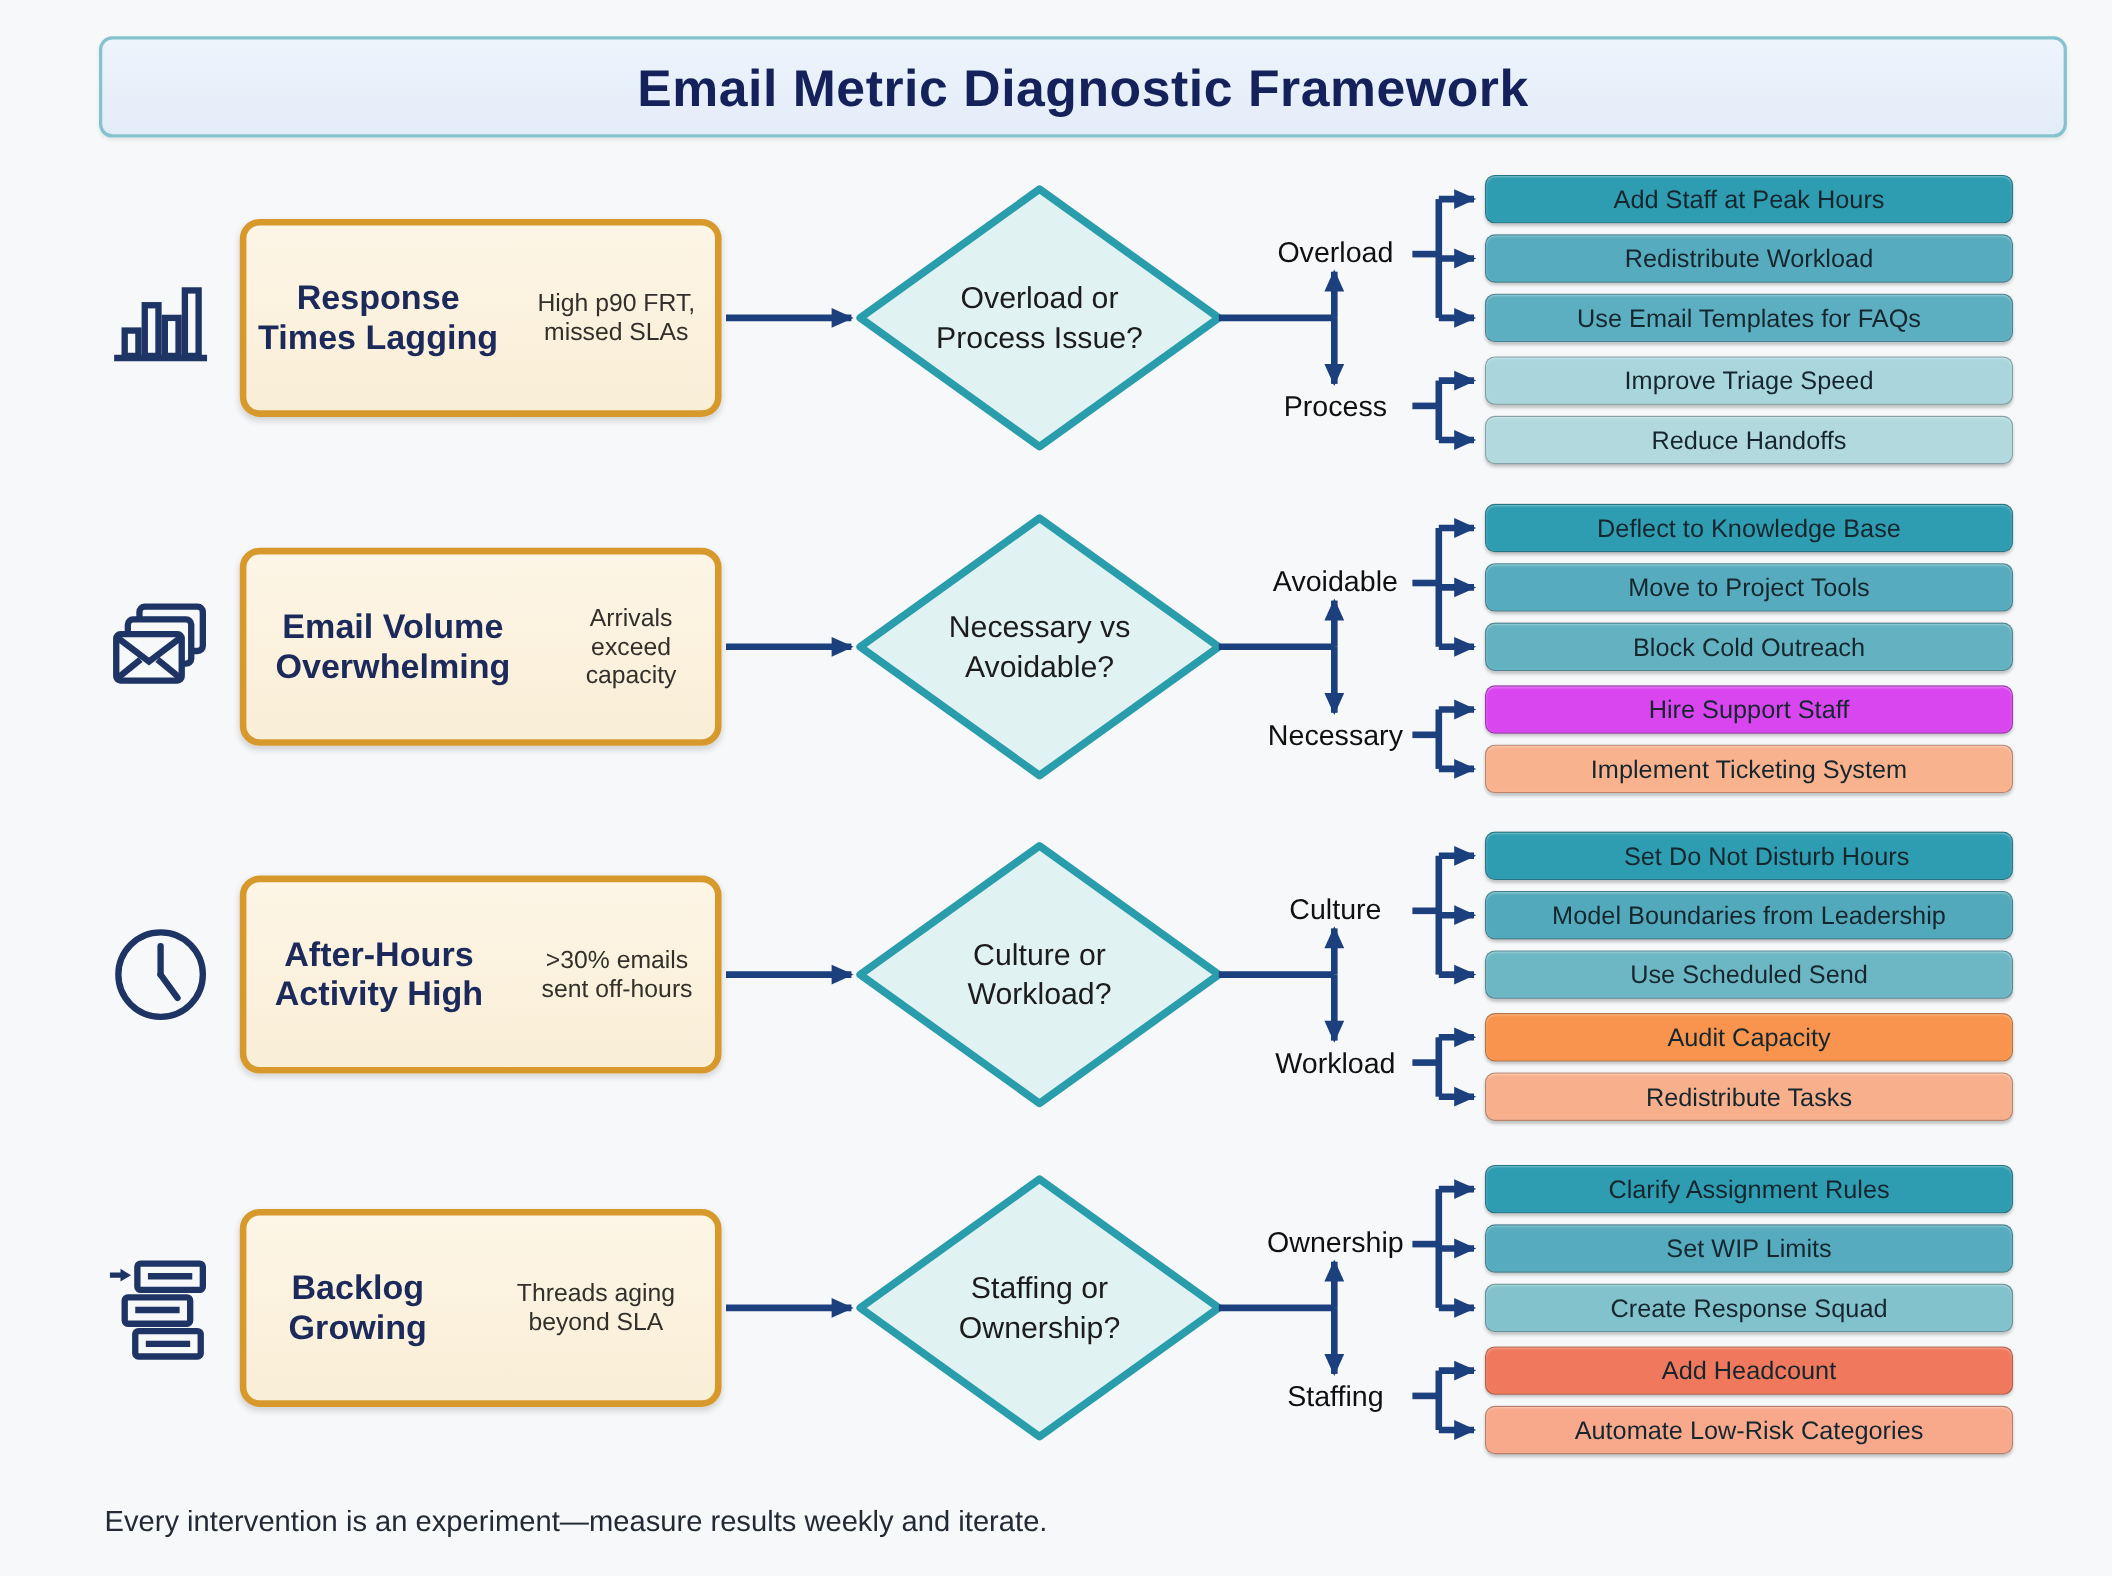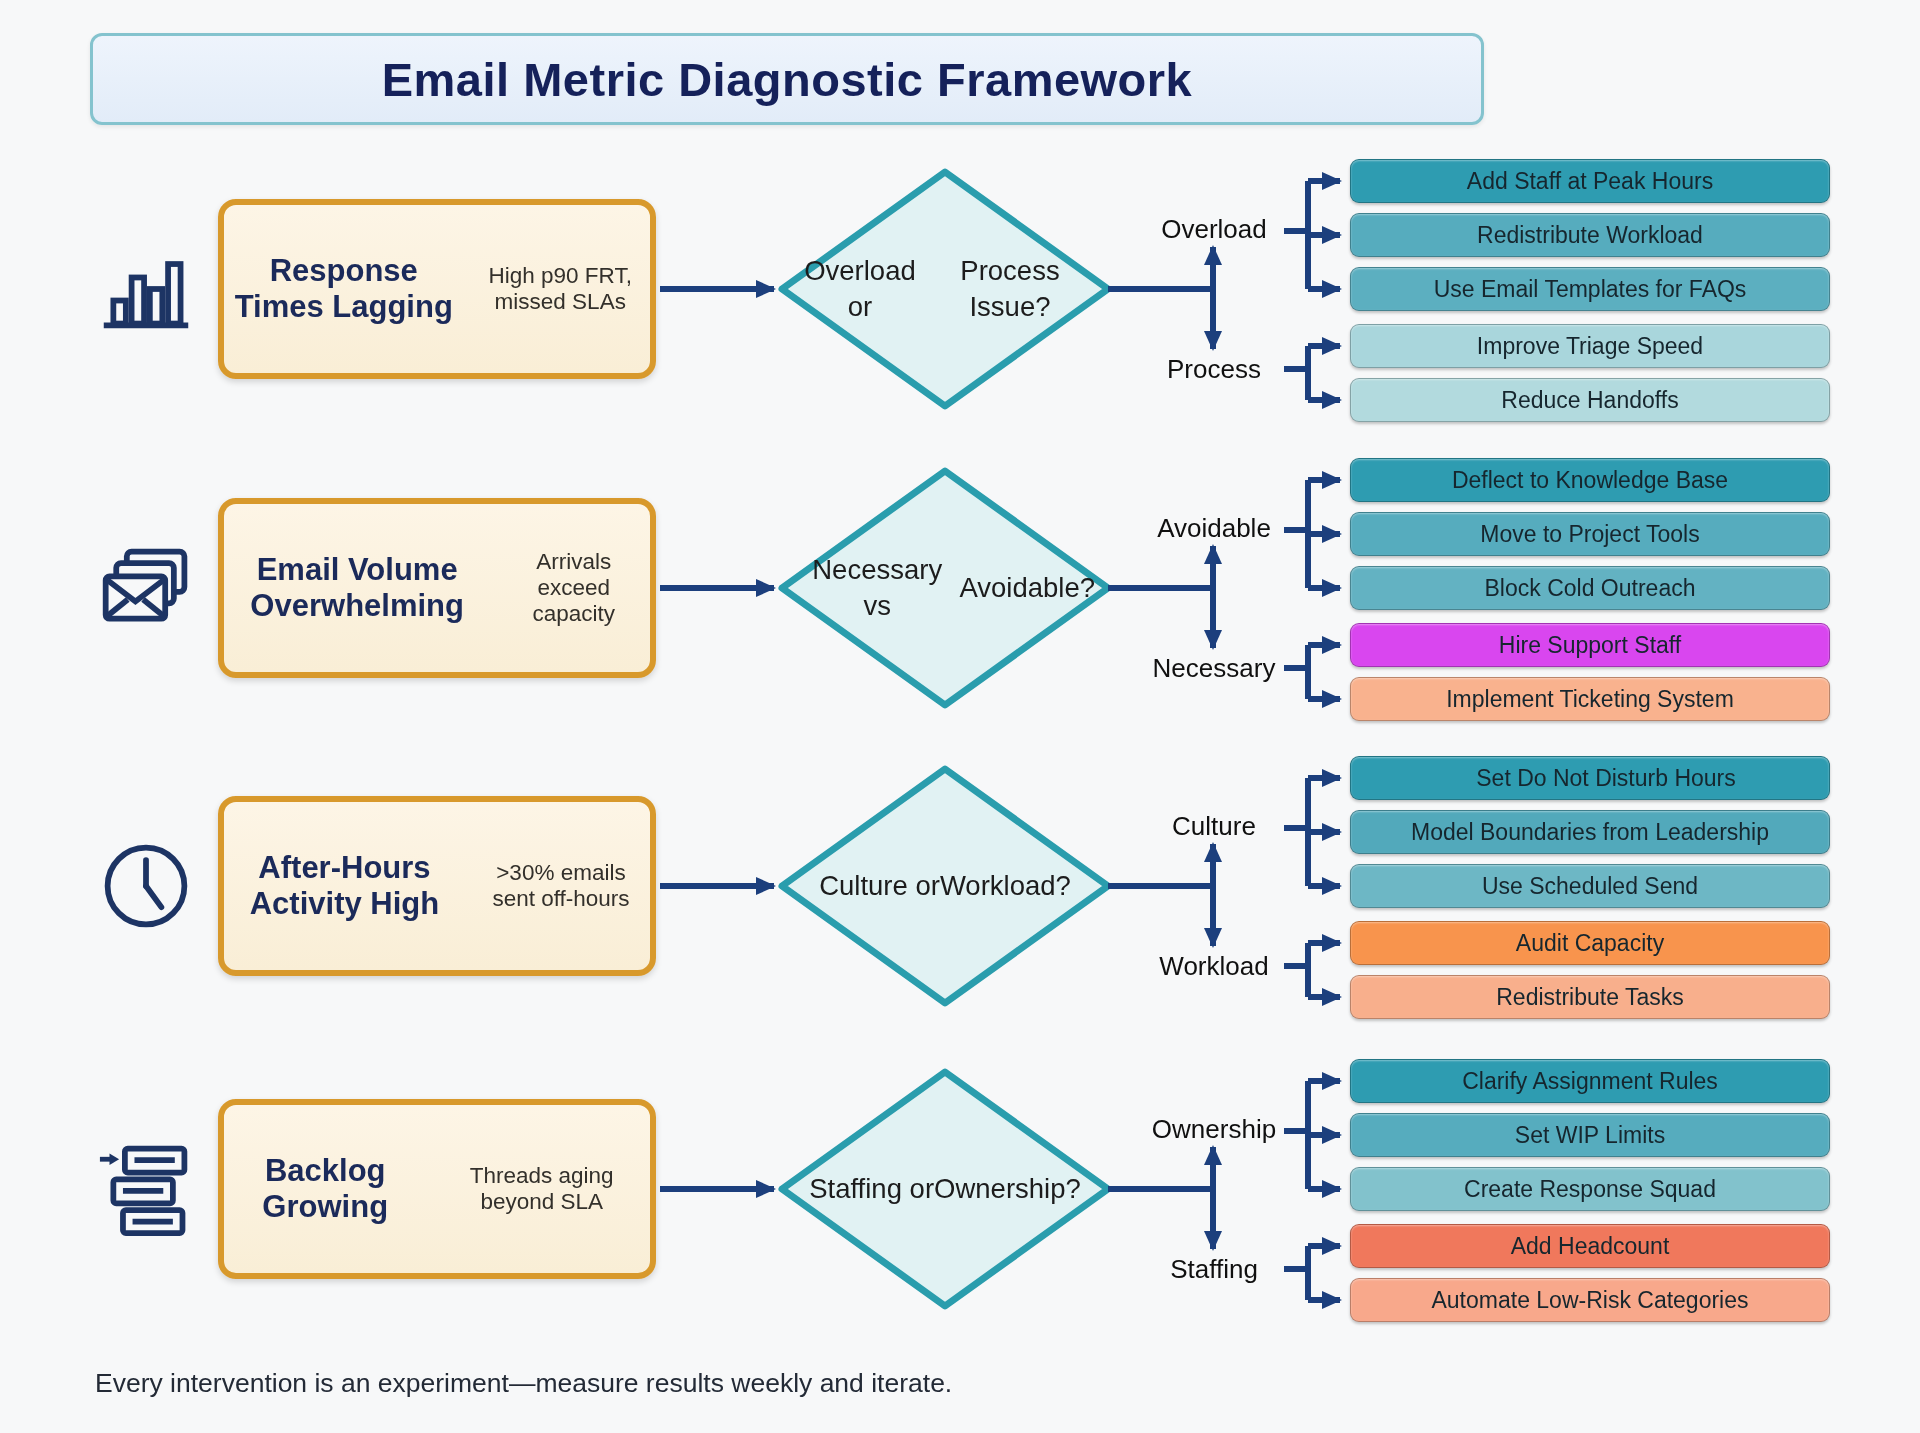--- a/index.html
+++ b/index.html
@@ -1,34 +1,34 @@
 <!DOCTYPE html>
 <html><head>
 <meta charset="utf-8">
 <style>
   html,body{margin:0;padding:0;background:#eceef0;}
   #page{position:relative;width:1920px;height:1433px;background:#f7f8f9;
         font-family:"Liberation Sans","DejaVu Sans",sans-serif;overflow:hidden;}
   #connector-layer{position:absolute;left:0;top:0;z-index:1;}
-  #title-box{position:absolute;left:90px;top:33px;width:1394px;height:92px;box-sizing:border-box;
+  #title-box{position:absolute;left:90px;top:33px;width:1789px;height:92px;box-sizing:border-box;
         background:linear-gradient(180deg,#eef4fc,#e2ecf8);
         border:3px solid #84c3ce;border-radius:12px;
         display:flex;align-items:center;justify-content:center;z-index:2;
         box-shadow:0 2px 4px rgba(0,0,0,.08);}
   #title-box h1{margin:0;font-size:47px;font-weight:bold;color:#15215a;letter-spacing:.5px;}
   .icon-wrap{position:absolute;width:96px;height:96px;display:flex;align-items:center;justify-content:center;z-index:2;}
   .problem-box{position:absolute;left:218px;width:438px;height:180px;box-sizing:border-box;
         background:linear-gradient(180deg,#fdf5e6,#f9eed6);
         border:6px solid #d8992c;border-radius:18px;
         display:flex;align-items:center;justify-content:center;gap:7px;
         text-align:center;z-index:2;box-shadow:0 3px 6px rgba(0,0,0,.15);}
   .problem-title{font-size:31px;font-weight:bold;color:#1b2a5a;line-height:1.16;max-width:320px;}
   .problem-sub{font-size:22.5px;color:#33302b;}
   .diamond-label{position:absolute;left:795px;width:300px;height:110px;z-index:2;
-        display:flex;flex-direction:row;align-items:center;justify-content:center;
+        display:flex;flex-direction:column;align-items:center;justify-content:center;
         font-size:27.5px;color:#1c1c1c;line-height:1.3;text-align:center;}
   .branch-label{position:absolute;width:220px;text-align:center;font-size:26px;color:#101010;
         line-height:34px;z-index:2;}
   .action-box{position:absolute;left:1350px;width:480px;height:44px;box-sizing:border-box;
         border-radius:9px;display:flex;align-items:center;justify-content:center;
         font-size:23px;color:#16262e;z-index:2;
         border:1px solid rgba(0,0,0,.25);
         box-shadow:inset 0 1px 2px rgba(255,255,255,.4),0 2px 3px rgba(0,0,0,.22);}
   #footer{position:absolute;left:95px;top:1368px;font-size:26.5px;color:#232a36;z-index:2;}
 </style>

